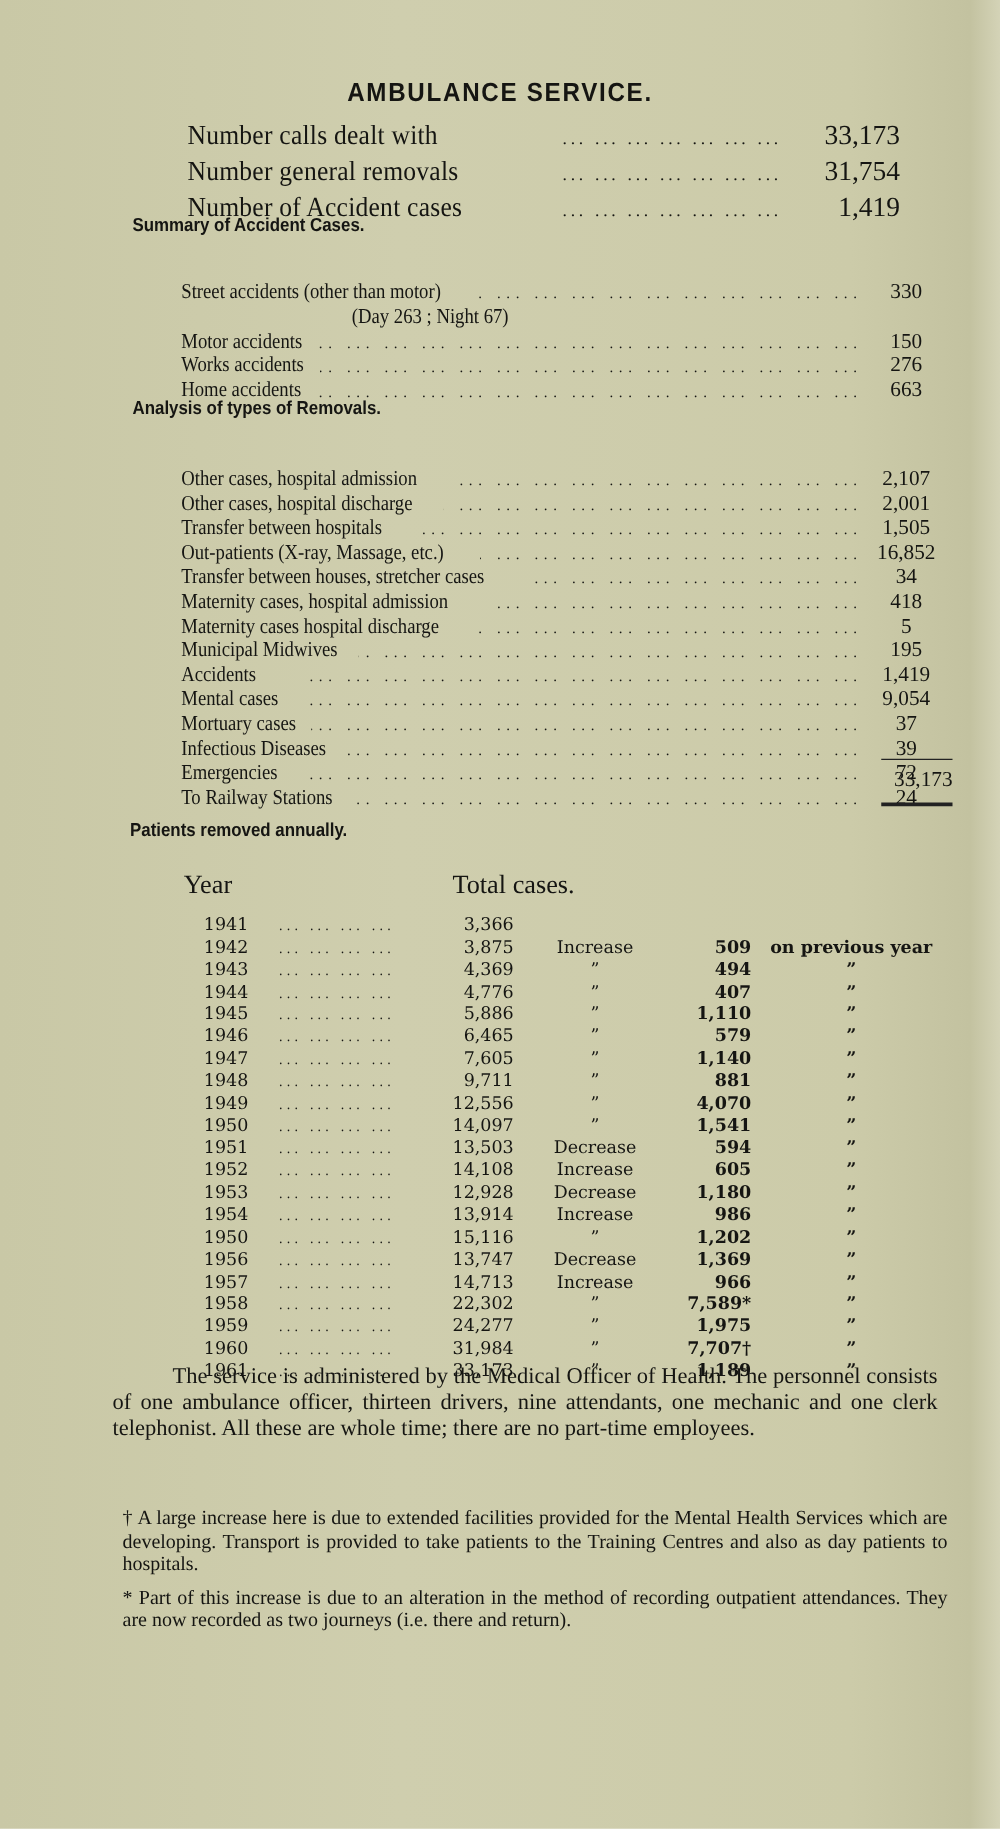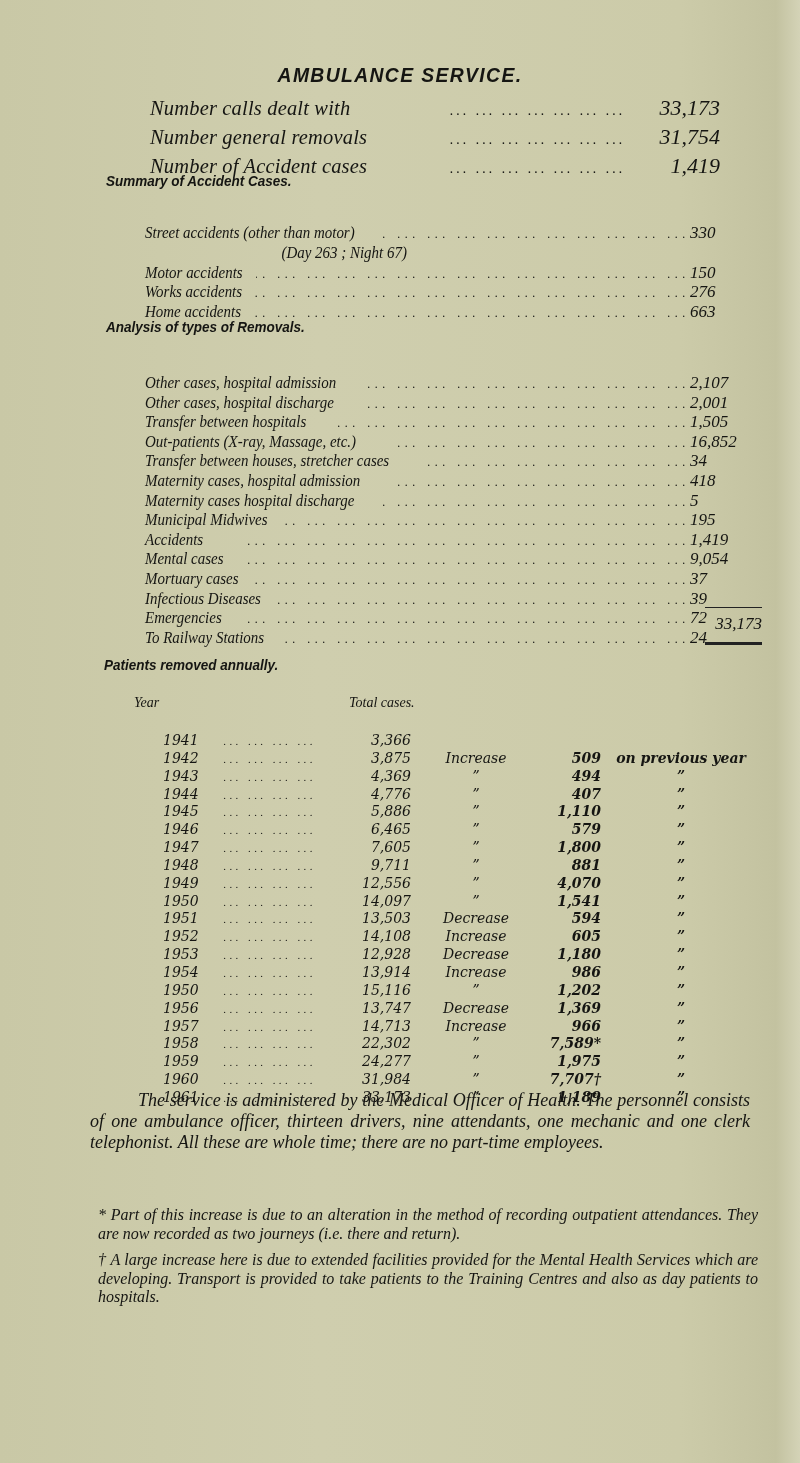--- a/index.html
+++ b/index.html
@@ -3,48 +3,48 @@
 <meta charset="utf-8">
 <style>
   html, body { margin: 0; padding: 0; }
   body {
     width: 800px; height: 1463px; overflow: hidden;
     background: linear-gradient(90deg, #c9c8a6 0%, #cfceae 40%, #cccba9 85%, #c3c2a0 97%, #d4d3b7 100%);
     color: #151512;
     font-family: "Liberation Serif", serif;
     position: relative;
   }
-  .page { position: absolute; left: 0; top: 0; width: 800px; height: 1463px; font-style: italic; }
+  .page { position: absolute; left: 0; top: 0; width: 800px; height: 1463px; }
   .title {
     position: absolute; top: 63px; left: 0; width: 800px; text-align: center;
     font-family: "Liberation Sans", sans-serif; font-weight: bold;
     font-size: 21px; letter-spacing: 1.5px; transform: scaleX(0.92);
   }
   .top-stats { position: absolute; left: 150px; top: 95px; width: 570px; }
   .top-row { display: flex; height: 29px; align-items: baseline; font-size: 22px; }
   .top-row .lbl { width: 290px; white-space: nowrap; letter-spacing: 0.2px; transform: scaleX(0.93); transform-origin: left; }
   .top-row .dots { flex: 1; font-size: 14px; letter-spacing: 3px; padding-left: 10px; overflow: hidden; white-space: nowrap; }
   .top-row .val { width: 90px; text-align: right; }
 
   .section-head {
     position: absolute; left: 106px; font-family: "Liberation Sans", sans-serif;
     font-weight: bold; font-size: 15px; transform: scaleX(0.9); transform-origin: left;
   }
   .list { position: absolute; left: 145px; width: 615px; margin-top: 32px; }
   .list-row { display: flex; height: 19.6px; align-items: baseline; font-size: 17px; }
   .list-row .lbl { white-space: nowrap; transform: scaleX(0.88); transform-origin: left; }
   .list-row .dots { flex: 1; font-size: 12px; letter-spacing: 4.5px; padding-left: 8px; overflow: hidden; white-space: nowrap; text-align: right; direction: rtl; }
-  .list-row .val { width: 70px; text-align: left; }
+  .list-row .val { width: 70px; text-align: center; }
   .sub-note { font-size: 17px; height: 20px; padding-left: 155px; transform: scaleX(0.88); transform-origin: left; }
 
   .total-rule { position: absolute; left: 705px; width: 57px; border-top: 1.5px solid #222; }
   .total-rule.thick { border-top: 3px solid #222; }
   .total-val { position: absolute; left: 690px; width: 72px; text-align: right; font-size: 17px; }
 
-  .yr-head { position: absolute; left: 134px; top: 695px; font-size: 14px; display: flex; }
+  .yr-head { position: absolute; left: 147px; top: 695px; font-size: 21px; display: flex; }
   .yr-head span:first-child { width: 215px; }
   .yr-table { position: absolute; left: 163px; top: 715px; width: 650px; font-family: "DejaVu Serif", "Liberation Serif", serif; margin-top: 17px; }
   .yr-row { display: flex; height: 17.85px; align-items: baseline; font-size: 14px; }
   .yr-row .y { width: 52px; text-align: left; }
   .yr-row .d { width: 118px; font-size: 10px; letter-spacing: 3px; padding-left: 8px; }
   .yr-row .t { width: 70px; text-align: right; }
   .yr-row .c { width: 130px; text-align: center; }
   .yr-row .n { width: 60px; text-align: right; font-weight: bold; }
   .yr-row .o { width: 160px; text-align: center; font-weight: bold; }
 
@@ -235,21 +235,21 @@
         <span class="t">6,465</span>
         <span class="c">”</span>
         <span class="n">579</span>
         <span class="o">”</span>
       </div>
     <div class="yr-row">
         <span class="y">1947</span>
         <span class="d">... ... ... ...</span>
         <span class="t">7,605</span>
         <span class="c">”</span>
-        <span class="n">1,800</span>
+        <span class="n">1,140</span>
         <span class="o">”</span>
       </div>
     <div class="yr-row">
         <span class="y">1948</span>
         <span class="d">... ... ... ...</span>
         <span class="t">9,711</span>
         <span class="c">”</span>
         <span class="n">881</span>
         <span class="o">”</span>
       </div>
@@ -357,17 +357,17 @@
         <span class="n">1,189</span>
         <span class="o">”</span>
       </div>
   </div>
 
   <div class="para" style="top:1090px">
     <p>The service is administered by the Medical Officer of Health. The personnel consists of one ambulance officer, thirteen drivers, nine attendants, one mechanic and one clerk telephonist. All these are whole time; there are no part-time employees.</p>
   </div>
 
   <div class="foot" style="top:1206px">
+    <p>† A large increase here is due to extended facilities provided for the Mental Health Services which are developing. Transport is provided to take patients to the Training Centres and also as day patients to hospitals.</p>
     <p>* Part of this increase is due to an alteration in the method of recording outpatient attendances. They are now recorded as two journeys (i.e. there and return).</p>
-    <p>† A large increase here is due to extended facilities provided for the Mental Health Services which are developing. Transport is provided to take patients to the Training Centres and also as day patients to hospitals.</p>
   </div>
 
 </div>
 
 </body></html>

